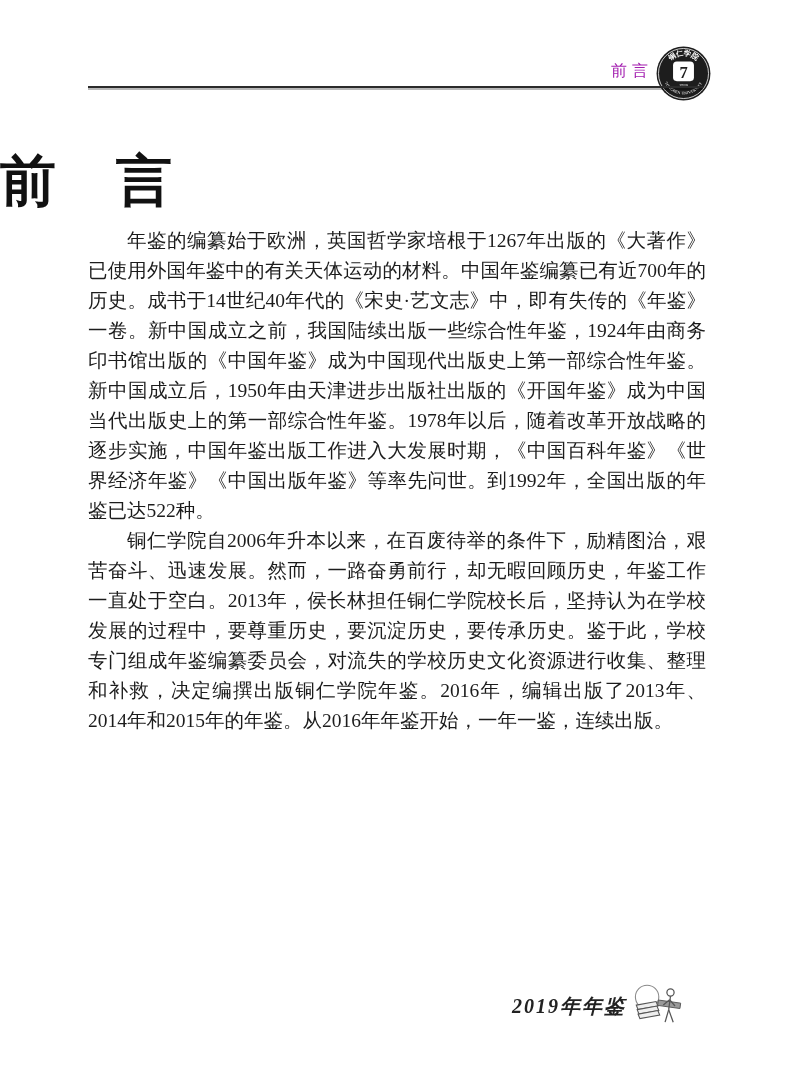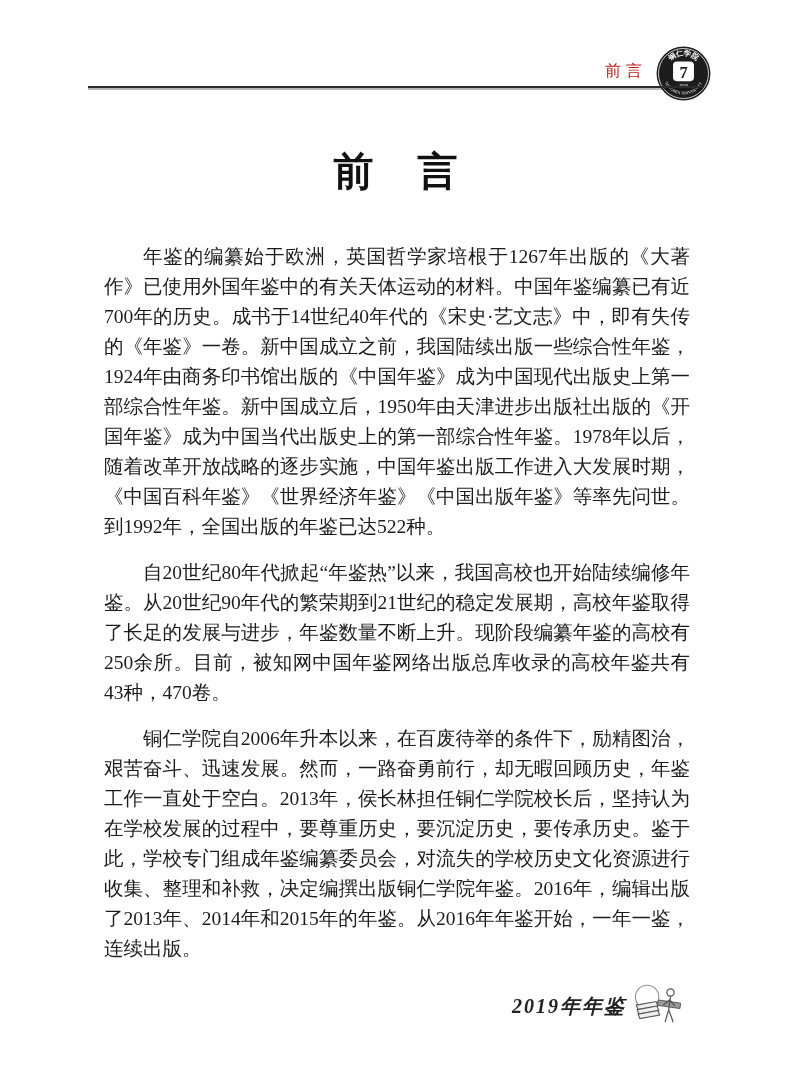--- a/index.html
+++ b/index.html
@@ -10,61 +10,60 @@
     position: relative;
     width: 793px; height: 1077px;
     background: #ffffff;
     font-family: "Liberation Serif", "DejaVu Serif", serif;
     color: #1a1a1a;
     overflow: hidden;
   }
   
   .running-title {
     position: absolute;
-    top: 61px; right: 146px;
+    top: 61px; right: 140px;
     font-size: 16px;
     letter-spacing: 5px;
-    color: #b91c1c;
+    color: #a21caf;
   }
   .header-rule {
     position: absolute;
     left: 88px; top: 86px;
     width: 615px; height: 2px;
     background: #2b2b2b;
     box-shadow: 0 2px 0 rgba(0,0,0,0.28);
   }
   .seal {
     position: absolute;
     left: 656px; top: 46px;
     width: 55px; height: 55px;
   }
   
   .page-title {
     position: absolute;
     left: 0; top: 144px;
     width: 100%;
     margin: 0;
-    text-align: center;
-    font-size: 40px;
+    font-size: 56px;
     font-weight: bold;
     letter-spacing: 2px;
     color: #111;
   }
   
   .body-text {
     position: absolute;
     left: 88px; top: 226px;
     width: 618px;
     font-size: 19.5px;
     line-height: 30px;
     text-align: justify;
     color: #1c1c1c;
   }
   .body-text p {
-    margin: 16px;
+    margin: 0;
     text-indent: 2em;
   }
   
   .footer {
     position: absolute;
     left: 512px; top: 982px;
     display: flex;
     align-items: center;
     gap: 4px;
   }
@@ -102,21 +101,20 @@
     <text x="50" y="58" font-size="30" font-weight="bold" text-anchor="middle" fill="#1d1d1d">7</text>
     <text x="50" y="74" font-size="8" text-anchor="middle" fill="#ffffff">1920</text>
   </svg>
 
   <div class="header-rule"></div>
 
   <h1 class="page-title">前　言</h1>
 
   <main class="body-text">
     <p>年鉴的编纂始于欧洲，英国哲学家培根于1267年出版的《大著作》已使用外国年鉴中的有关天体运动的材料。中国年鉴编纂已有近700年的历史。成书于14世纪40年代的《宋史·艺文志》中，即有失传的《年鉴》一卷。新中国成立之前，我国陆续出版一些综合性年鉴，1924年由商务印书馆出版的《中国年鉴》成为中国现代出版史上第一部综合性年鉴。新中国成立后，1950年由天津进步出版社出版的《开国年鉴》成为中国当代出版史上的第一部综合性年鉴。1978年以后，随着改革开放战略的逐步实施，中国年鉴出版工作进入大发展时期，《中国百科年鉴》《世界经济年鉴》《中国出版年鉴》等率先问世。到1992年，全国出版的年鉴已达522种。</p>
-    <p>自20世纪80年代掀起“年鉴热”以来，我国高校也开始陆续编修年鉴。从20世纪90年代的繁荣期到21世纪的稳定发展期，高校年鉴取得了长足的发展与进步，年鉴数量不断上升。现阶段编纂年鉴的高校有250余所。目前，被知网中国年鉴网络出版总库收录的高校年鉴共有43种，470卷。</p>
     <p>铜仁学院自2006年升本以来，在百废待举的条件下，励精图治，艰苦奋斗、迅速发展。然而，一路奋勇前行，却无暇回顾历史，年鉴工作一直处于空白。2013年，侯长林担任铜仁学院校长后，坚持认为在学校发展的过程中，要尊重历史，要沉淀历史，要传承历史。鉴于此，学校专门组成年鉴编纂委员会，对流失的学校历史文化资源进行收集、整理和补救，决定编撰出版铜仁学院年鉴。2016年，编辑出版了2013年、2014年和2015年的年鉴。从2016年年鉴开始，一年一鉴，连续出版。</p>
   </main>
 
   <div class="footer">
     <span class="footer-label">2019年年鉴</span>
     <svg class="mascot" viewBox="0 0 60 52" xmlns="http://www.w3.org/2000/svg">
       <circle cx="19" cy="16" r="13" fill="none" stroke="#8a8a8a" stroke-width="1.2"></circle>
       <g stroke="#555" stroke-width="1.2" fill="#eeeeee">
         <path d="M7,25 L29,21 L31,26 L9,30 Z"></path>
         <path d="M8,30 L30,26 L32,31 L10,35 Z"></path>

